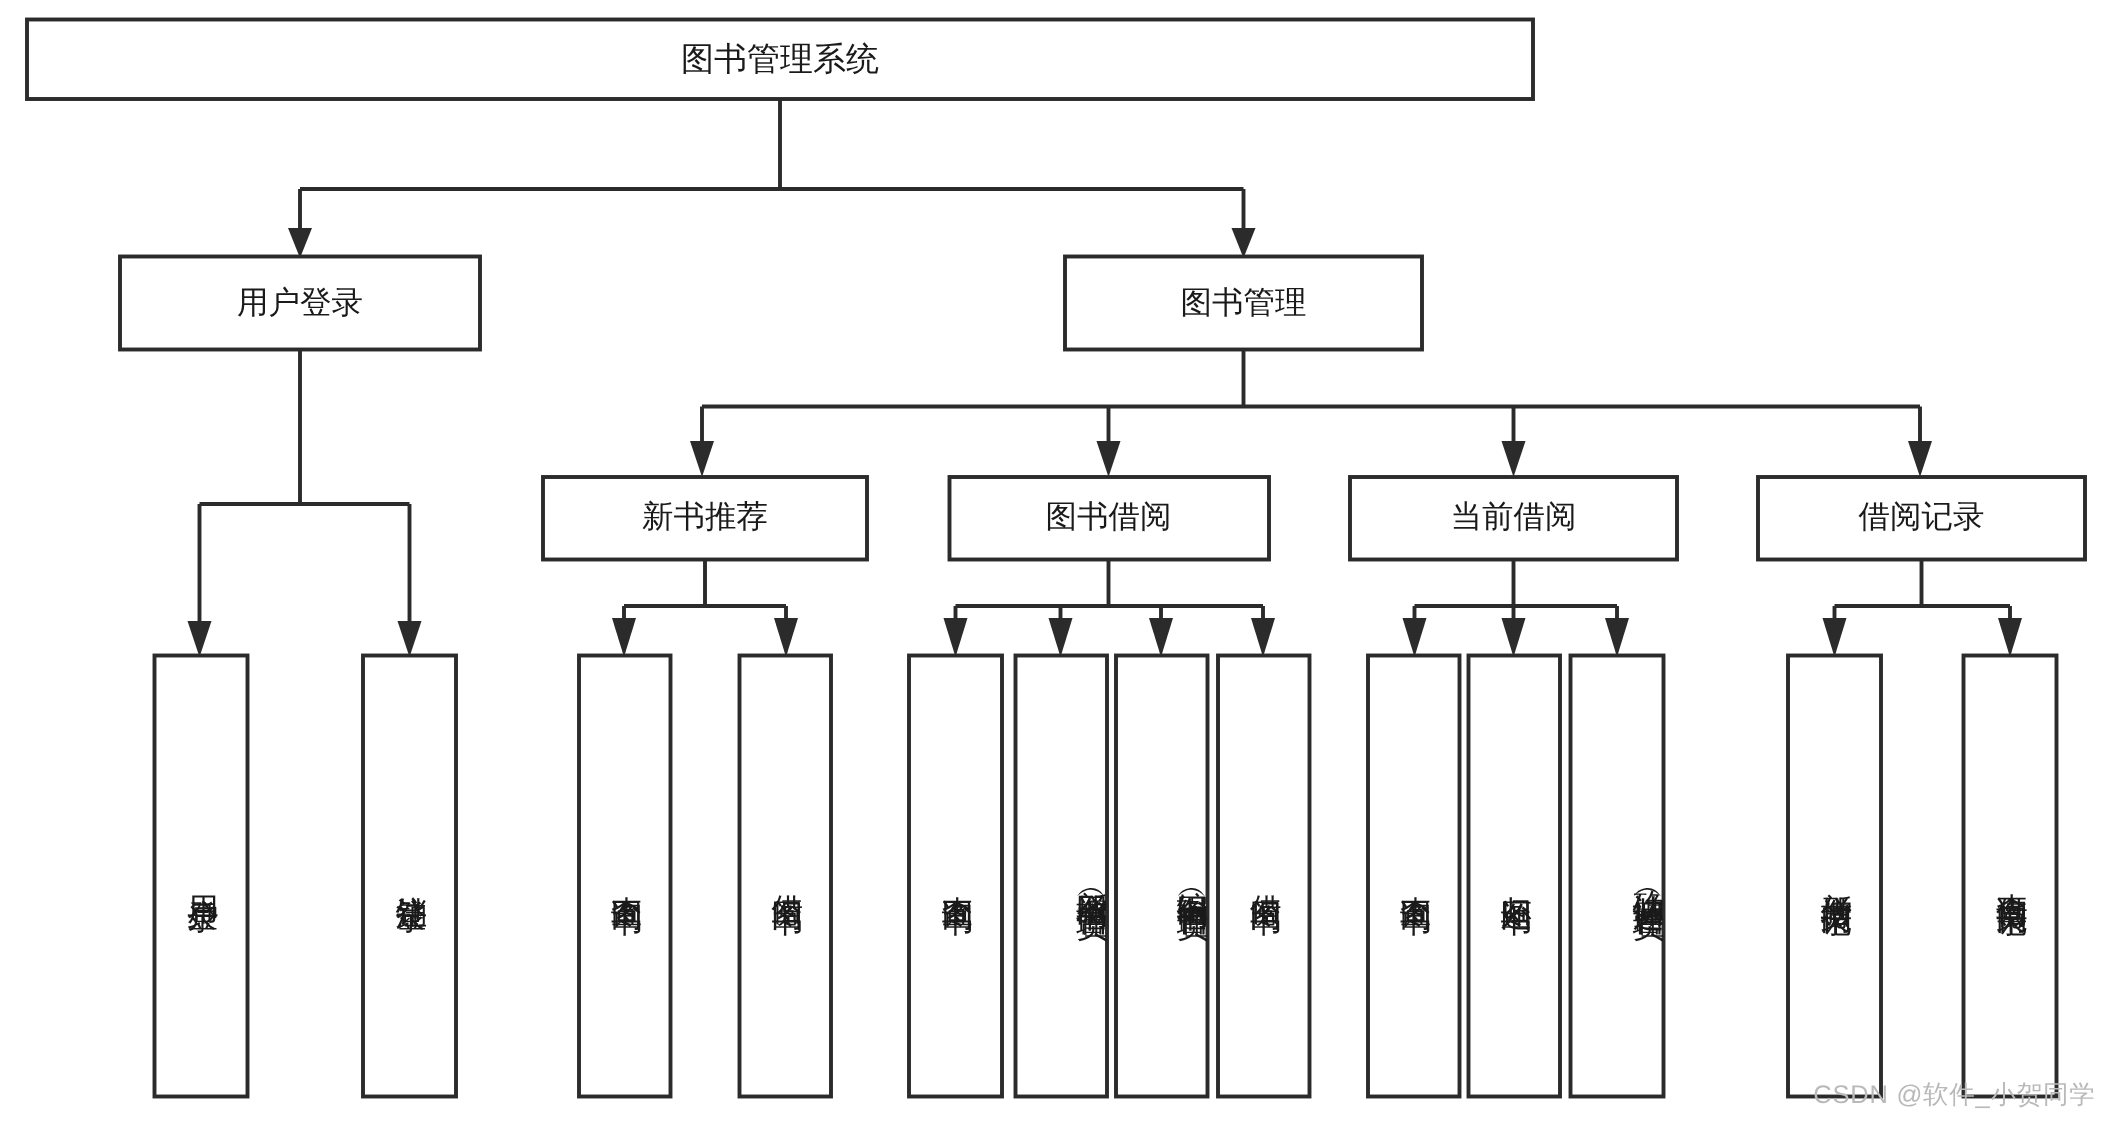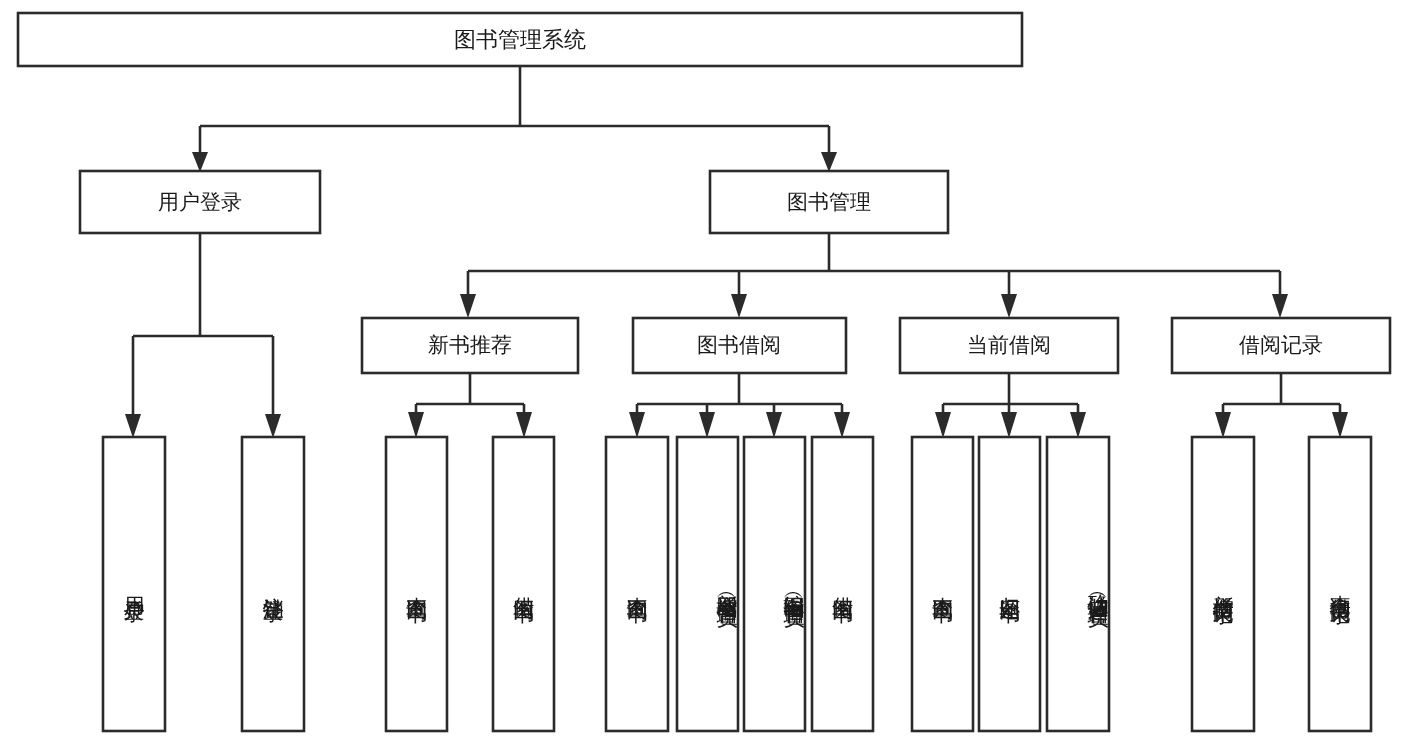--- a/index.html
+++ b/index.html
@@ -228,14 +228,15 @@
   <div class="vlabel" style="left:744px; top:441px; width:61px; height:290px; display:flex; align-items:flex-start; justify-content:center;">编辑图书（管理员）</div>
   <div class="vlabel" style="left:812px; top:437px; width:61px; height:294px; display:flex; align-items:center; justify-content:center;">借阅图书</div>
 
   <div class="vlabel" style="left:912px; top:437px; width:61px; height:294px; display:flex; align-items:center; justify-content:center;">查询图书</div>
   <div class="vlabel" style="left:979px; top:437px; width:61px; height:294px; display:flex; align-items:center; justify-content:center;">归还图书</div>
   <div class="vlabel" style="left:1047px; top:441px; width:62px; height:290px; display:flex; align-items:flex-start; justify-content:center;">确认归还（管理员）</div>
 
   <div class="vlabel" style="left:1192px; top:437px; width:62px; height:294px; display:flex; align-items:center; justify-content:center;">新增借阅记录</div>
   <div class="vlabel" style="left:1309px; top:437px; width:62px; height:294px; display:flex; align-items:center; justify-content:center;">查询借阅记录</div>
 
+  <div class="watermark">CSDN @软件_小贺同学</div>
 
 </div>
 
 </body></html>

